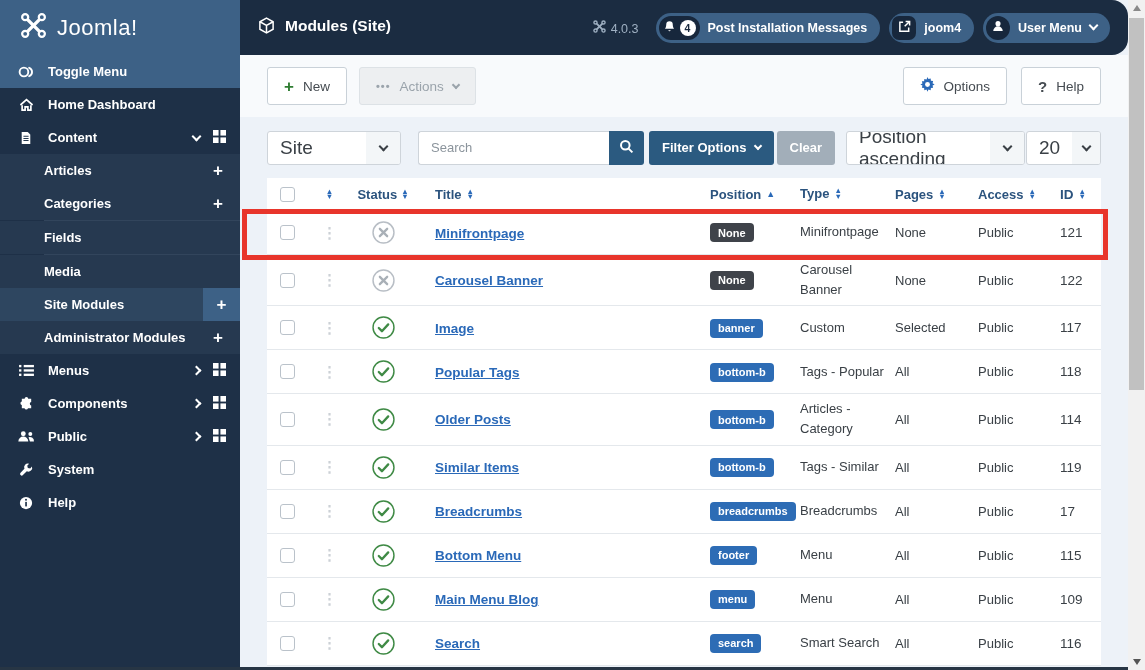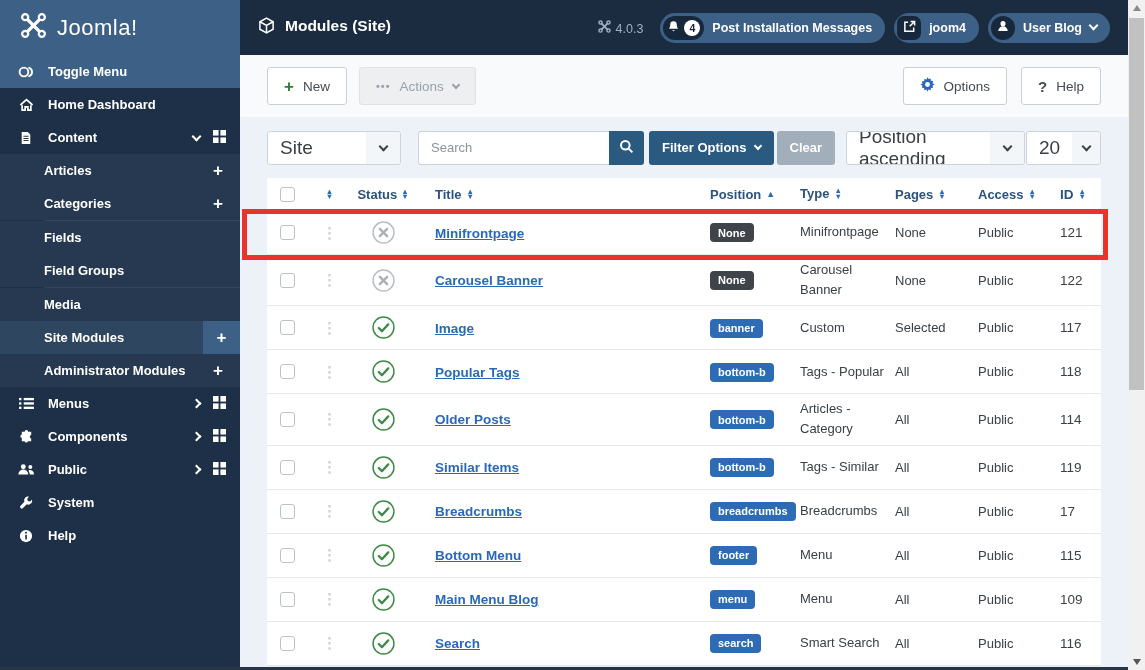--- a/index.html
+++ b/index.html
@@ -1,21 +1,21 @@
 <!DOCTYPE html>
 <html><head>
 <meta charset="utf-8">
 <style>
   * { margin:0; padding:0; box-sizing:border-box; }
   html,body { width:1145px; height:670px; overflow:hidden; }
   body { font-family:"Liberation Sans", sans-serif; }
   .screen { position:relative; width:1145px; height:670px; background:#edf2f8; overflow:hidden; }
 
   
-  .topbar { position:absolute; top:0; left:0; width:1128px; height:55px; background:#1b2c41; display:flex; }
+  .topbar { position:absolute; top:0; left:0; width:1128px; height:55px; background:#1b2c41; display:flex;border-radius:16px; }
   .logo-area { width:240px; height:55px; background:#3d6186; display:flex; align-items:center; padding-left:20px; gap:10px; flex:none; }
   .logo-text { color:#fff; font-size:22px; letter-spacing:.5px; }
   .topbar-main { flex:1; display:flex; align-items:center; padding:0 18px; }
   .page-title { display:flex; align-items:flex-start; gap:10px; color:#fff; font-size:15.5px; font-weight:700; }
   .topbar-right { margin-left:auto; display:flex; align-items:center; gap:9px; }
   .version { display:flex; align-items:flex-end; gap:5px; color:#9fb0c2; font-size:12.5px; margin-right:8px; }
   .pill { height:30px; border-radius:15px; background:#3d6186; display:flex; align-items:center; gap:8px; padding:0 13px 0 3px; color:#fff; font-size:12.5px; font-weight:700; cursor:pointer; }
   .pill-circle { height:24px; min-width:24px; border-radius:12px; background:#17273c; display:flex; align-items:center; justify-content:center; gap:4px; padding:0 4px; }
   .pill-square { height:24px; width:24px; border-radius:7px; background:#17273c; display:flex; align-items:center; justify-content:center; }
   .count-badge { background:#fff; color:#17273c; width:16px; height:16px; border-radius:50%; font-size:10.5px; font-weight:700; display:flex; align-items:center; justify-content:center; }
@@ -172,21 +172,21 @@
         </div>
         <div class="pill">
           <span class="pill-circle">
             <span>
               <svg viewBox="0 0 16 16" width="14" height="14">
                   <circle cx="8" cy="5.3" r="2.9" fill="#fff"></circle>
                   <path d="M2.6 13.8a5.4 5.4 0 0 1 10.8 0z" fill="#fff"></path>
                 </svg>
             </span>
           </span>
-          <span>User Blog</span>
+          <span>User Menu</span>
           <span class="chev-d-w"></span>
         </div>
       </div>
     </div>
   </header>
 
   <aside class="sidebar">
     <div class="side-item toggle-row">
       <span class="sicon">
         <svg viewBox="0 0 18 14" width="17" height="14">
@@ -231,23 +231,20 @@
       <span class="slabel">Articles</span>
       <span class="plus">+</span>
     </div>
     <div class="side-item sub">
       <span class="slabel">Categories</span>
       <span class="plus">+</span>
     </div>
     <div class="side-divider"></div>
     <div class="side-item sub">
       <span class="slabel">Fields</span>
-    </div>
-    <div class="side-item sub">
-      <span class="slabel">Field Groups</span>
     </div>
     <div class="side-divider"></div>
     <div class="side-item sub">
       <span class="slabel">Media</span>
     </div>
     <div class="side-item sub active">
       <span class="slabel">Site Modules</span>
       <span class="plus-block">+</span>
     </div>
     <div class="side-item sub">

